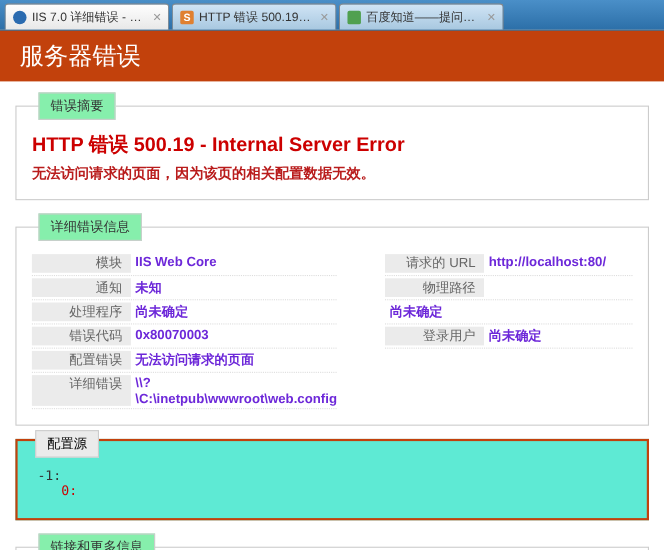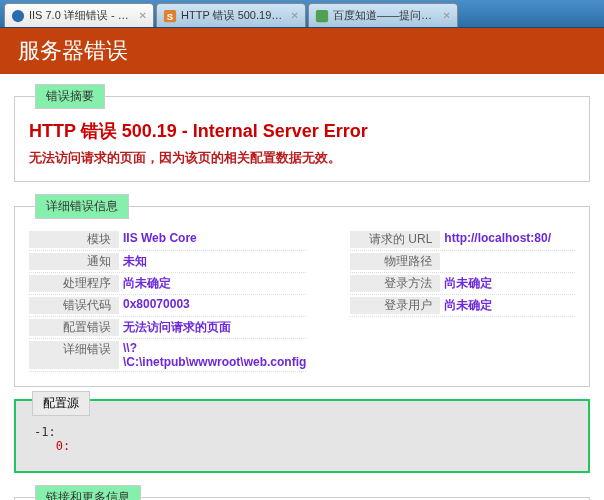--- a/index.html
+++ b/index.html
@@ -94,22 +94,22 @@
     font-size: 12px;
   }
   .kv-value {
     flex: 1;
     font-weight: bold;
     font-size: 12px;
     color: #6d28d9;
     padding-left: 4px;
   }
   .config-source {
-    border: 2px solid #22c55e;
-    background: #e5e5e5;
+    border: 2px solid #c2410c;
+    background: #5eead4;
     padding: 8px 14px 14px;
     margin-bottom: 12px;
     position: relative;
   }
   .config-legend {
     position: absolute;
     top: -10px;
     left: 16px;
     background: #ebebeb;
     border: 1px solid #ccc;
@@ -197,21 +197,20 @@
       <div class="detail-col">
         <div class="kv-row">
             <div class="kv-label">请求的 URL</div>
             <div class="kv-value">http://localhost:80/</div>
           </div>
         <div class="kv-row">
             <div class="kv-label">物理路径</div>
             <div class="kv-value"></div>
           </div>
         <div class="kv-row">
-            <div class="kv-label">登录方法</div>
             <div class="kv-value">尚未确定</div>
           </div>
         <div class="kv-row">
             <div class="kv-label">登录用户</div>
             <div class="kv-value">尚未确定</div>
           </div>
       </div>
     </div>
   </fieldset>
 

